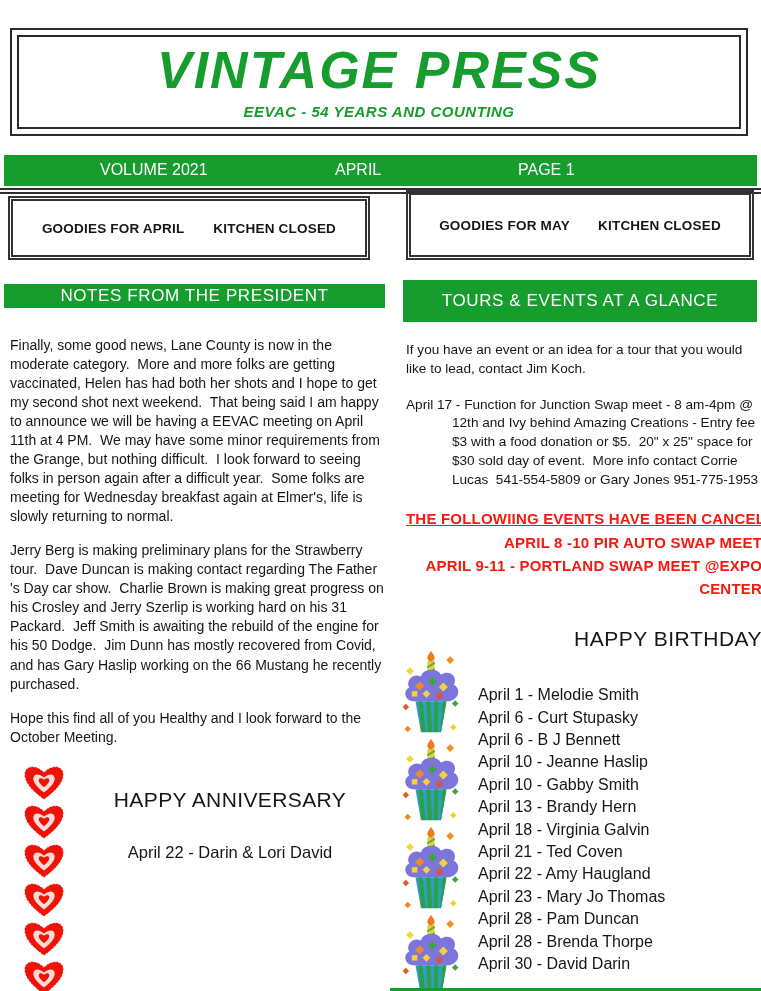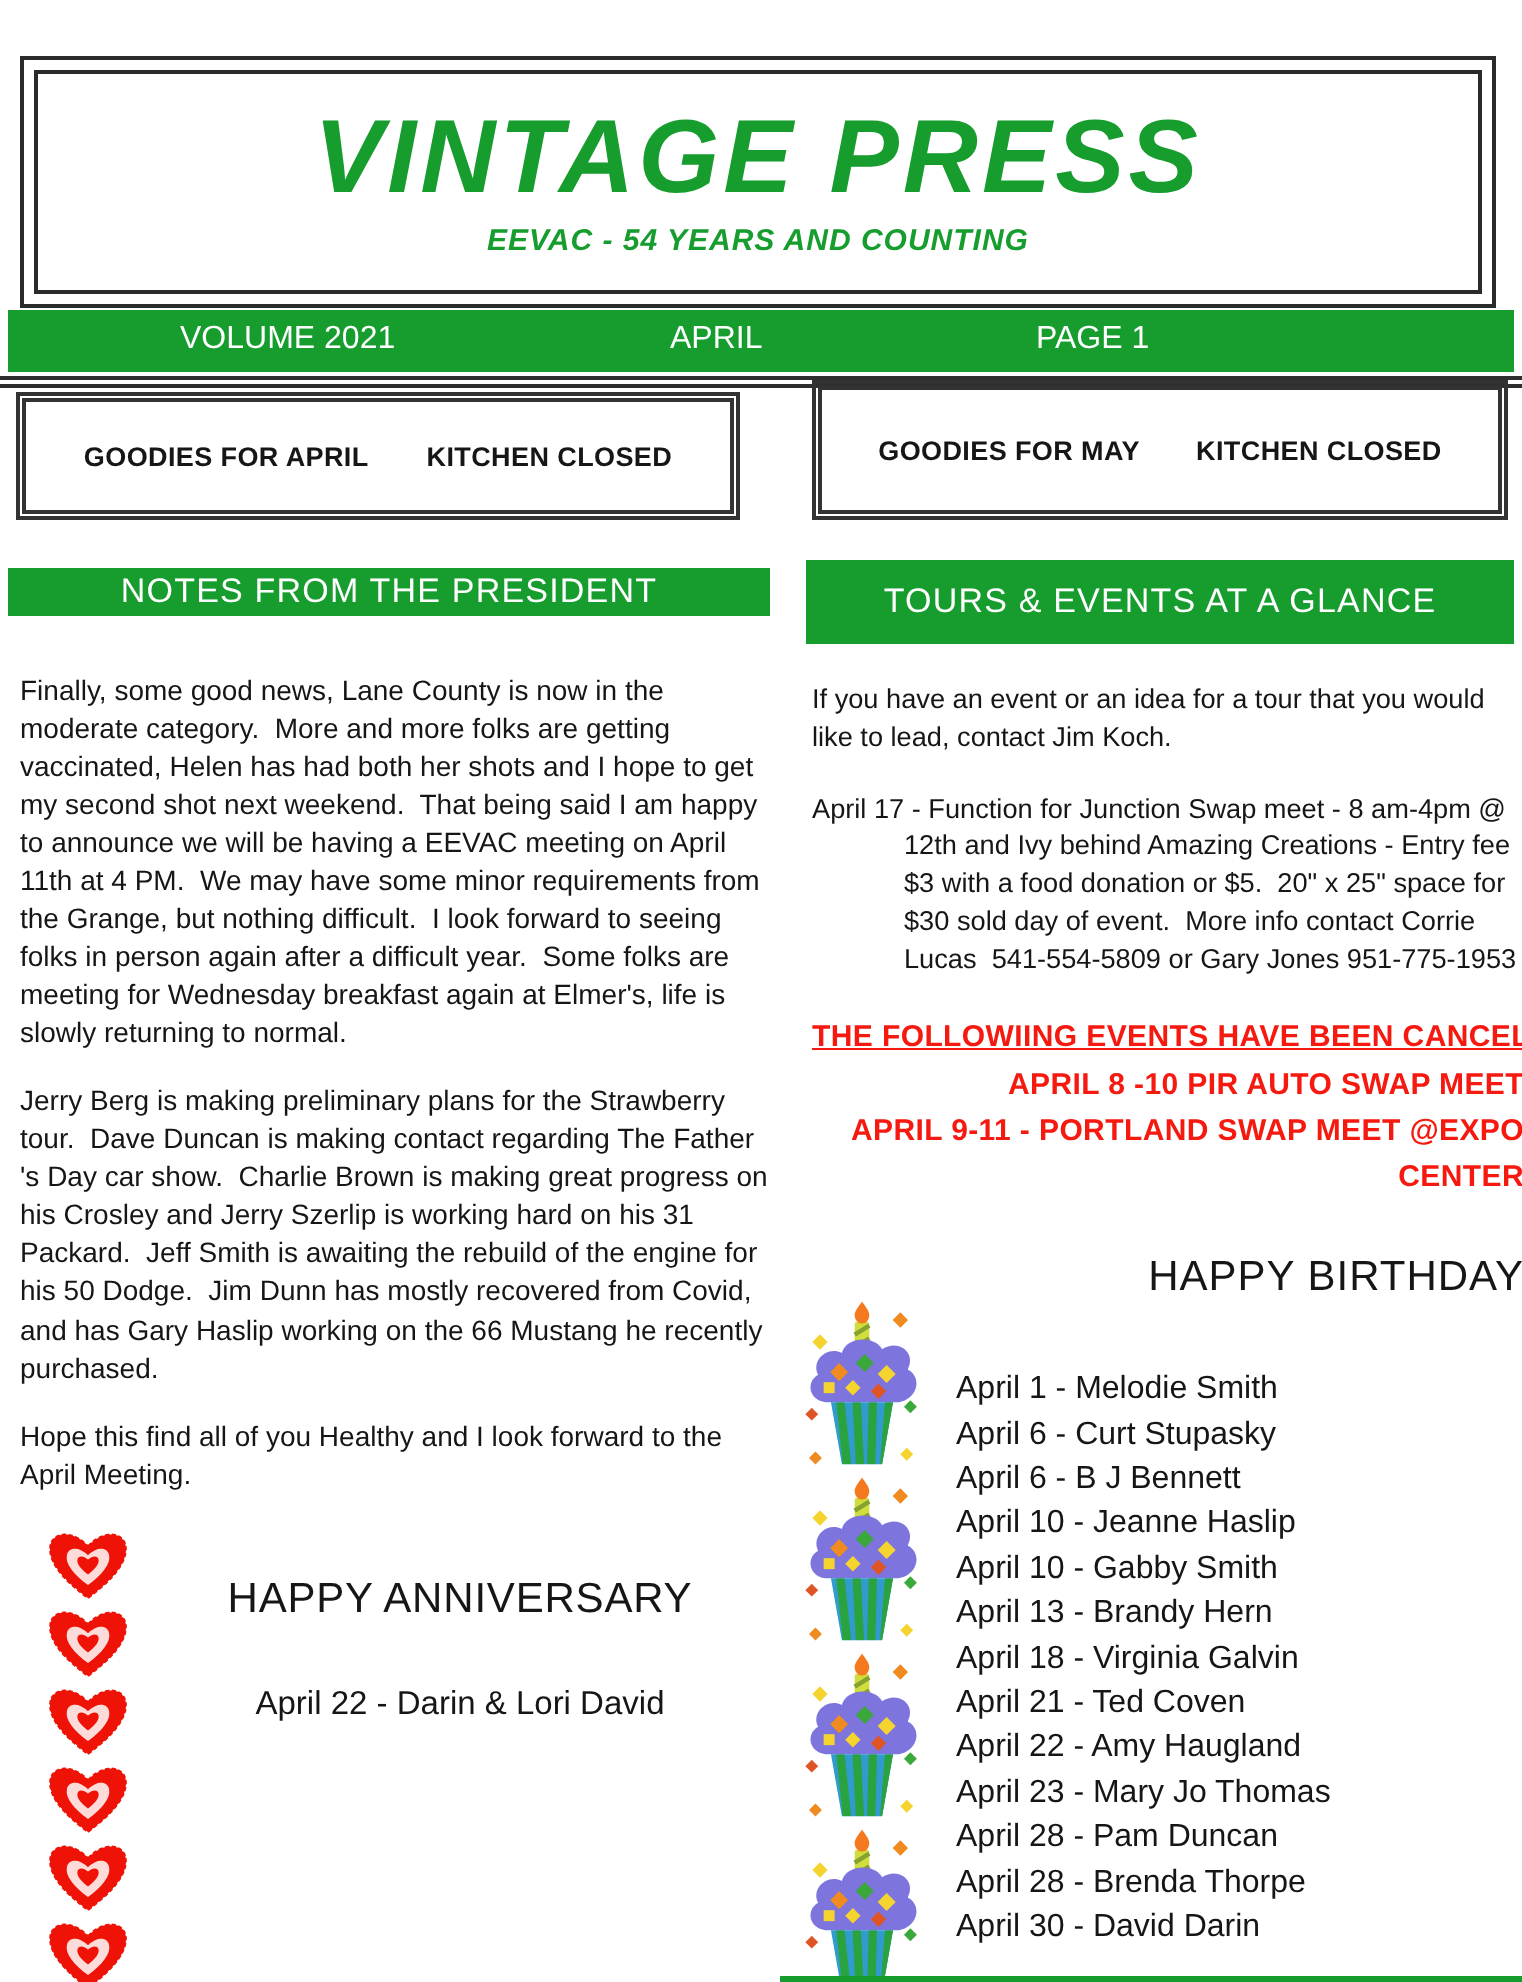--- a/index.html
+++ b/index.html
@@ -9,42 +9,42 @@
   }
   *{margin:0;padding:0;box-sizing:border-box}
   html,body{background:#e9e9e9}
   .page{
     position:relative;width:761px;height:991px;background:#fff;
     font-family:"Liberation Sans",sans-serif;color:#161616;overflow:hidden;
     margin:0 auto;
   }
   
   .masthead{
-    position:absolute;left:10px;top:28px;width:738px;height:126px;
+    position:absolute;left:10px;top:28px;width:738px;height:108px;
     border:2px solid #2b2b2b;padding:5px;
   }
   .masthead-inner{
     width:100%;height:100%;border:2px solid #2b2b2b;
     display:flex;flex-direction:column;align-items:center;justify-content:center;
   }
   .mast-title{
     color:var(--green);font-size:52px;font-weight:bold;font-style:italic;
     letter-spacing:2px;line-height:1;white-space:nowrap;
   }
   .mast-sub{
     color:var(--green);font-size:15px;font-weight:bold;font-style:italic;
     margin-top:7px;letter-spacing:.5px;
   }
   
   .infobar{
     position:absolute;left:4px;top:155px;width:753px;height:31px;
     background:var(--green);color:#fff;font-size:16px;
   }
   .infobar span{position:absolute;top:6px;white-space:nowrap}
-  .ib-vol{left:86px}
+  .ib-vol{left:96px}
   .ib-month{left:331px}
   .ib-page{left:514px}
   .dline{
     position:absolute;left:0;top:188px;width:761px;height:6px;
     border-top:2px solid #2e2e2e;border-bottom:2px solid #2e2e2e;
   }
   
   .gbox{
     position:absolute;border:5px double #333;
     display:flex;flex-direction:row;justify-content:space-evenly;align-items:center;
@@ -151,21 +151,21 @@
     <div>GOODIES FOR MAY</div>
     <div>KITCHEN CLOSED</div>
   </div>
 
   <div class="sec-h notes-h">NOTES FROM THE PRESIDENT</div>
   <div class="sec-h tours-h">TOURS &amp; EVENTS AT A GLANCE</div>
 
   <div class="left-col">
     <p>Finally, some good news, Lane County is now in the moderate category.  More and more folks are getting vaccinated, Helen has had both her shots and I hope to get my second shot next weekend.  That being said I am happy to announce we will be having a EEVAC meeting on April 11th at 4 PM.  We may have some minor requirements from the Grange, but nothing difficult.  I look forward to seeing folks in person again after a difficult year.  Some folks are meeting for Wednesday breakfast again at Elmer's, life is slowly returning to normal.</p>
     <p>Jerry Berg is making preliminary plans for the Strawberry tour.  Dave Duncan is making contact regarding The Father 's Day car show.  Charlie Brown is making great progress on his Crosley and Jerry Szerlip is working hard on his 31 Packard.  Jeff Smith is awaiting the rebuild of the engine for his 50 Dodge.  Jim Dunn has mostly recovered from Covid, and has Gary Haslip working on the 66 Mustang he recently purchased.</p>
-    <p>Hope this find all of you Healthy and I look forward to the April Meeting.</p>
+    <p>Hope this find all of you Healthy and I look forward to the October Meeting.</p>
 
     <div class="anniv">
       <div class="hearts">
         <svg class="heart">
             <use href="#heart" xlink:href="#heart"></use>
           </svg>
         <svg class="heart">
             <use href="#heart" xlink:href="#heart"></use>
           </svg>
         <svg class="heart">

